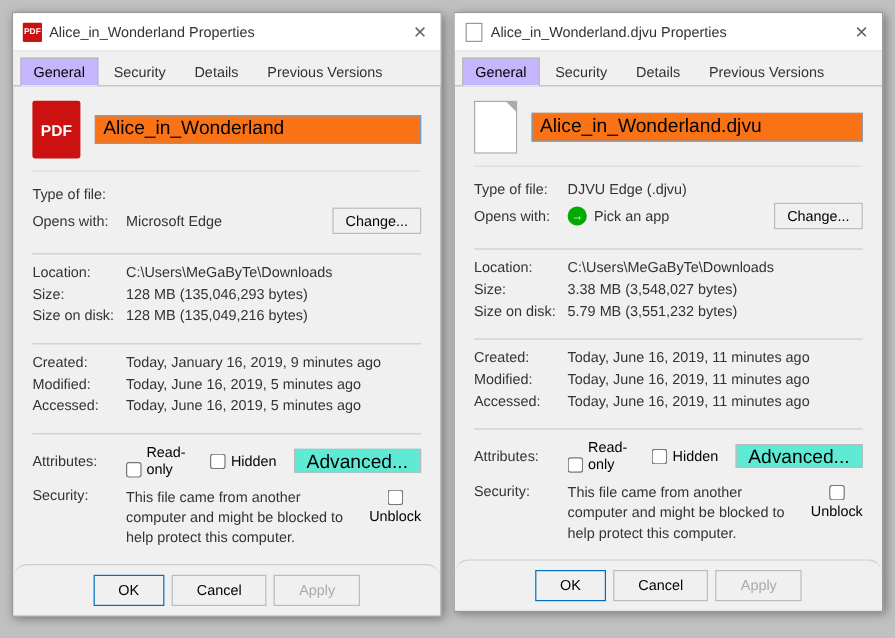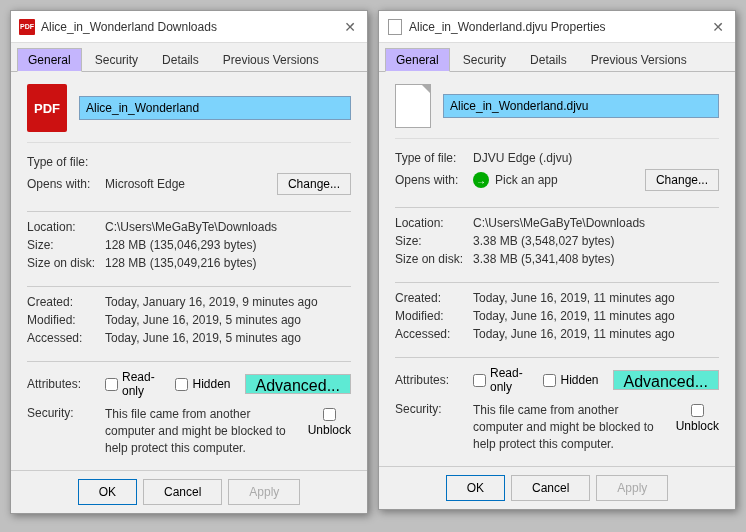--- a/index.html
+++ b/index.html
@@ -163,22 +163,22 @@
       height: 0;
       border-style: solid;
       border-width: 0 8px 8px 0;
       border-color: transparent #aaa transparent transparent;
     }
 
     .filename-input {
       flex: 1;
       border: 1px solid #7a9dbd;
       padding: 3px 6px;
-      font-size: 12px;
-      background: #7dd3fc;
+      font-size: 16px;
+      background: #f97316;
       height: 24px;
     }
 
     .info-section {
       display: flex;
       flex-direction: column;
       gap: 0;
       margin-bottom: 8px;
       justify-content: center;
     }
@@ -242,21 +242,21 @@
 
     .checkboxes {
       display: flex;
       align-items: center;
       gap: 14px;
       flex: 1;
     }
 
     .checkbox-label {
       display: flex;
-      align-items: center;
+      align-items: flex-end;
       gap: 4px;
       font-size: 12px;
     }
 
     .checkbox-label input[type="checkbox"] {
       width: 13px;
       height: 13px;
     }
 
     .advanced-btn {
@@ -292,20 +292,21 @@
     }
 
     .dialog-footer {
       display: flex;
       justify-content: center;
       align-items: center;
       gap: 6px;
       padding: 8px 16px;
       border-top: 1px solid #ccc;
       margin-top: auto;
+      border-radius: 12px;
     }
 
     .footer-btn {
       padding: 4px 20px;
       font-size: 12px;
       background: #f0f0f0;
       border: 1px solid #bbb;
       cursor: pointer;
       height: 26px;
       min-width: 55px;
@@ -340,21 +341,21 @@
   </style>
 </head>
 <body>
 
 <div class="dialog">
 
   <div class="title-bar">
     <div class="title-bar-icon">
       <div class="pdf-icon">PDF</div>
     </div>
-    <span class="title-text">Alice_in_Wonderland Downloads</span>
+    <span class="title-text">Alice_in_Wonderland Properties</span>
     <button class="close-btn">✕</button>
   </div>
 
   <div class="tabs">
     <div class="tab active">General</div>
     <div class="tab">Security</div>
     <div class="tab">Details</div>
     <div class="tab">Previous Versions</div>
   </div>
 
@@ -491,21 +492,21 @@
       <div class="info-row">
         <span class="info-label">Location:</span>
         <span class="info-value">C:\Users\MeGaByTe\Downloads</span>
       </div>
       <div class="info-row">
         <span class="info-label">Size:</span>
         <span class="info-value">3.38 MB (3,548,027 bytes)</span>
       </div>
       <div class="info-row">
         <span class="info-label">Size on disk:</span>
-        <span class="info-value">3.38 MB (5,341,408 bytes)</span>
+        <span class="info-value">5.79 MB (3,551,232 bytes)</span>
       </div>
     </div>
 
     <hr class="separator">
 
     <div class="info-section">
       <div class="info-row">
         <span class="info-label">Created:</span>
         <span class="info-value">Today, June 16, 2019, 11 minutes ago</span>
       </div>

